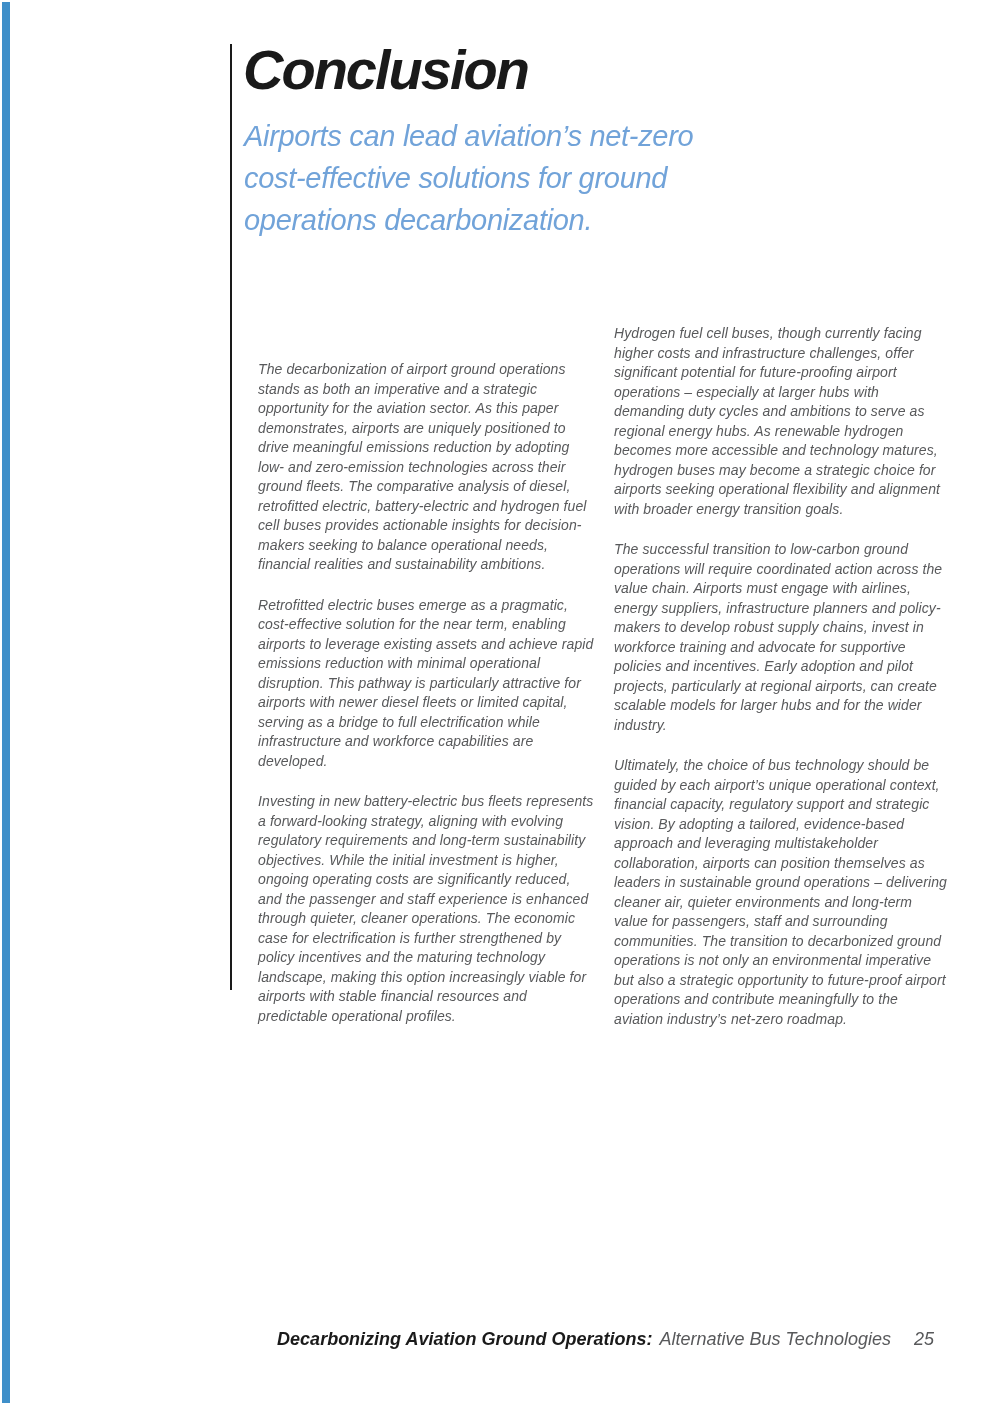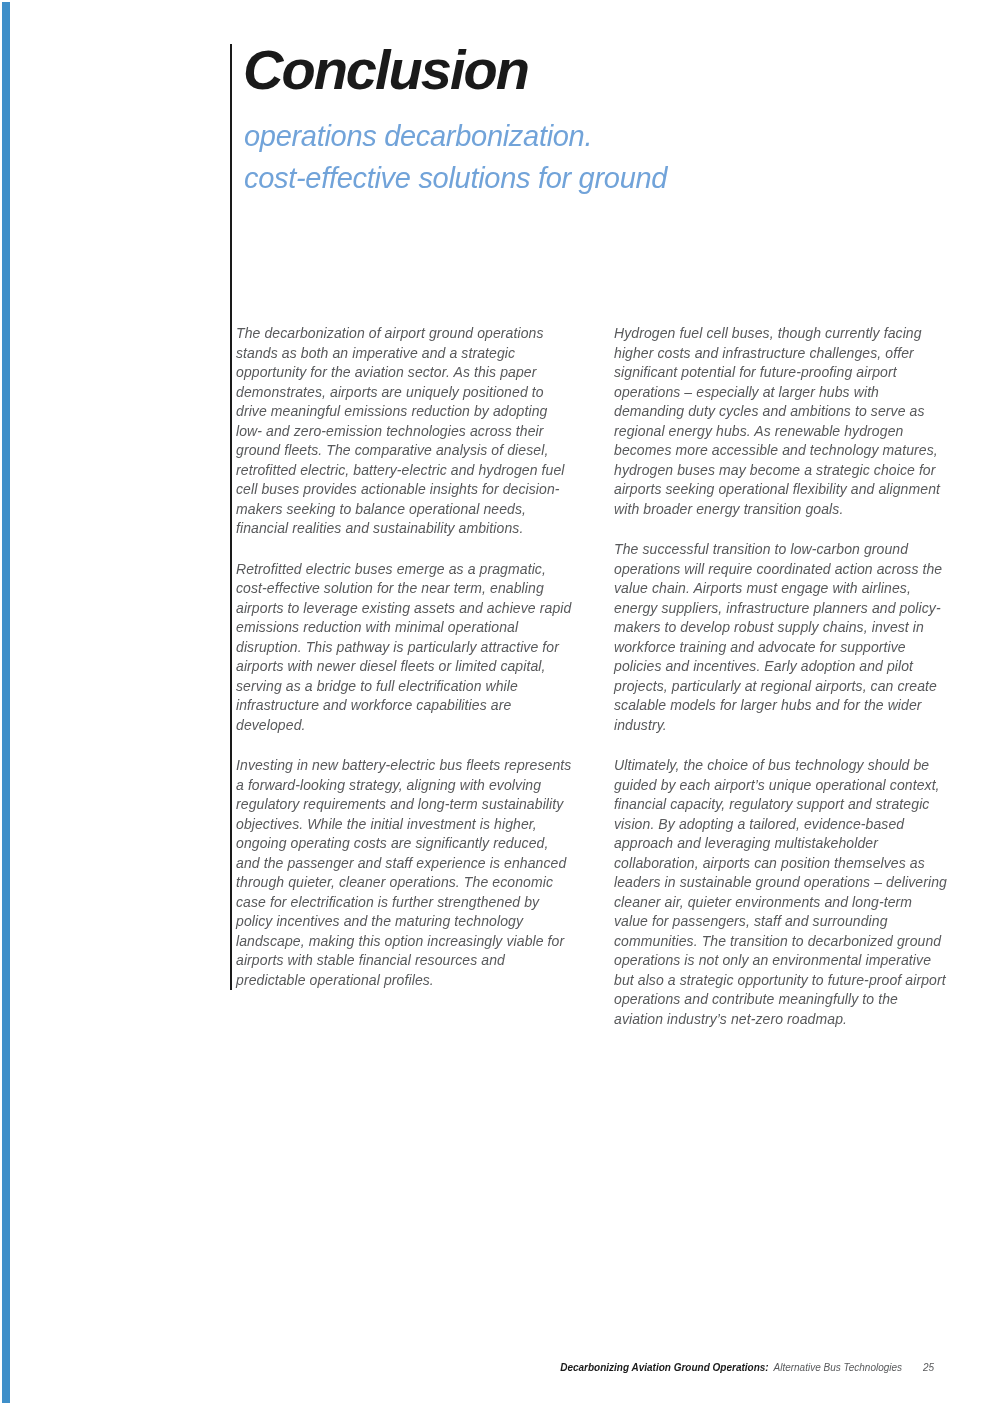--- a/index.html
+++ b/index.html
@@ -53,36 +53,36 @@
     font-weight: 400;
     letter-spacing: -0.3px;
     color: var(--subtitle-blue, #71a3d9);
   }
 
   .col {
     position: absolute;
     top: 320px;
     width: 340px;
   }
-  .col-left  { left: 232px; }
+  .col-left  { left: 254px; margin-top: 36px; }
   .col-right { left: 610px; }
 
   .body-p {
     font-size: 14px;
     line-height: 19.5px;
     letter-spacing: 0.1px;
     color: var(--body-text, #58595b);
     margin: 0 0 19px 0;
   }
 
   .footer {
     position: absolute;
     right: 58px;
-    bottom: 28px;
-    font-size: 10px;
+    bottom: 56px;
+    font-size: 18px;
     line-height: 15px;
     white-space: nowrap;
     color: var(--body-text, #58595b);
     text-align: right;
   }
   .footer-bold {
     font-weight: 700;
     color: var(--title-black, #1a1a1a);
   }
   .footer-regular {
@@ -100,22 +100,23 @@
 
 <div class="page">
 
   <div class="accent-strip"></div>
 
   <div class="vertical-rule"></div>
 
   <h1 class="title">Conclusion</h1>
 
   <div class="subtitle">
+    <div class="subtitle-line">Airports can lead aviation’s net-zero</div>
+    <div class="subtitle-line">cost-effective solutions for ground</div>
     <div class="subtitle-line">operations decarbonization.</div>
-    <div class="subtitle-line">cost-effective solutions for ground</div>
   </div>
 
   <div class="col col-left">
     <p class="body-p">The decarbonization of airport ground operations stands as both an imperative and a strategic opportunity for the aviation sector. As this paper demonstrates, airports are uniquely positioned to drive meaningful emissions reduction by adopting low- and zero-emission technologies across their ground fleets. The comparative analysis of diesel, retrofitted electric, battery-electric and hydrogen fuel cell buses provides actionable insights for decision-makers seeking to balance operational needs, financial realities and sustainability ambitions.</p>
     <p class="body-p">Retrofitted electric buses emerge as a pragmatic, cost-effective solution for the near term, enabling airports to leverage existing assets and achieve rapid emissions reduction with minimal operational disruption. This pathway is particularly attractive for airports with newer diesel fleets or limited capital, serving as a bridge to full electrification while infrastructure and workforce capabilities are developed.</p>
     <p class="body-p">Investing in new battery-electric bus fleets represents a forward-looking strategy, aligning with evolving regulatory requirements and long-term sustainability objectives. While the initial investment is higher, ongoing operating costs are significantly reduced, and the passenger and staff experience is enhanced through quieter, cleaner operations. The economic case for electrification is further strengthened by policy incentives and the maturing technology landscape, making this option increasingly viable for airports with stable financial resources and predictable operational profiles.</p>
   </div>
 
   <div class="col col-right">
     <p class="body-p">Hydrogen fuel cell buses, though currently facing higher costs and infrastructure challenges, offer significant potential for future-proofing airport operations – especially at larger hubs with demanding duty cycles and ambitions to serve as regional energy hubs. As renewable hydrogen becomes more accessible and technology matures, hydrogen buses may become a strategic choice for airports seeking operational flexibility and alignment with broader energy transition goals.</p>

